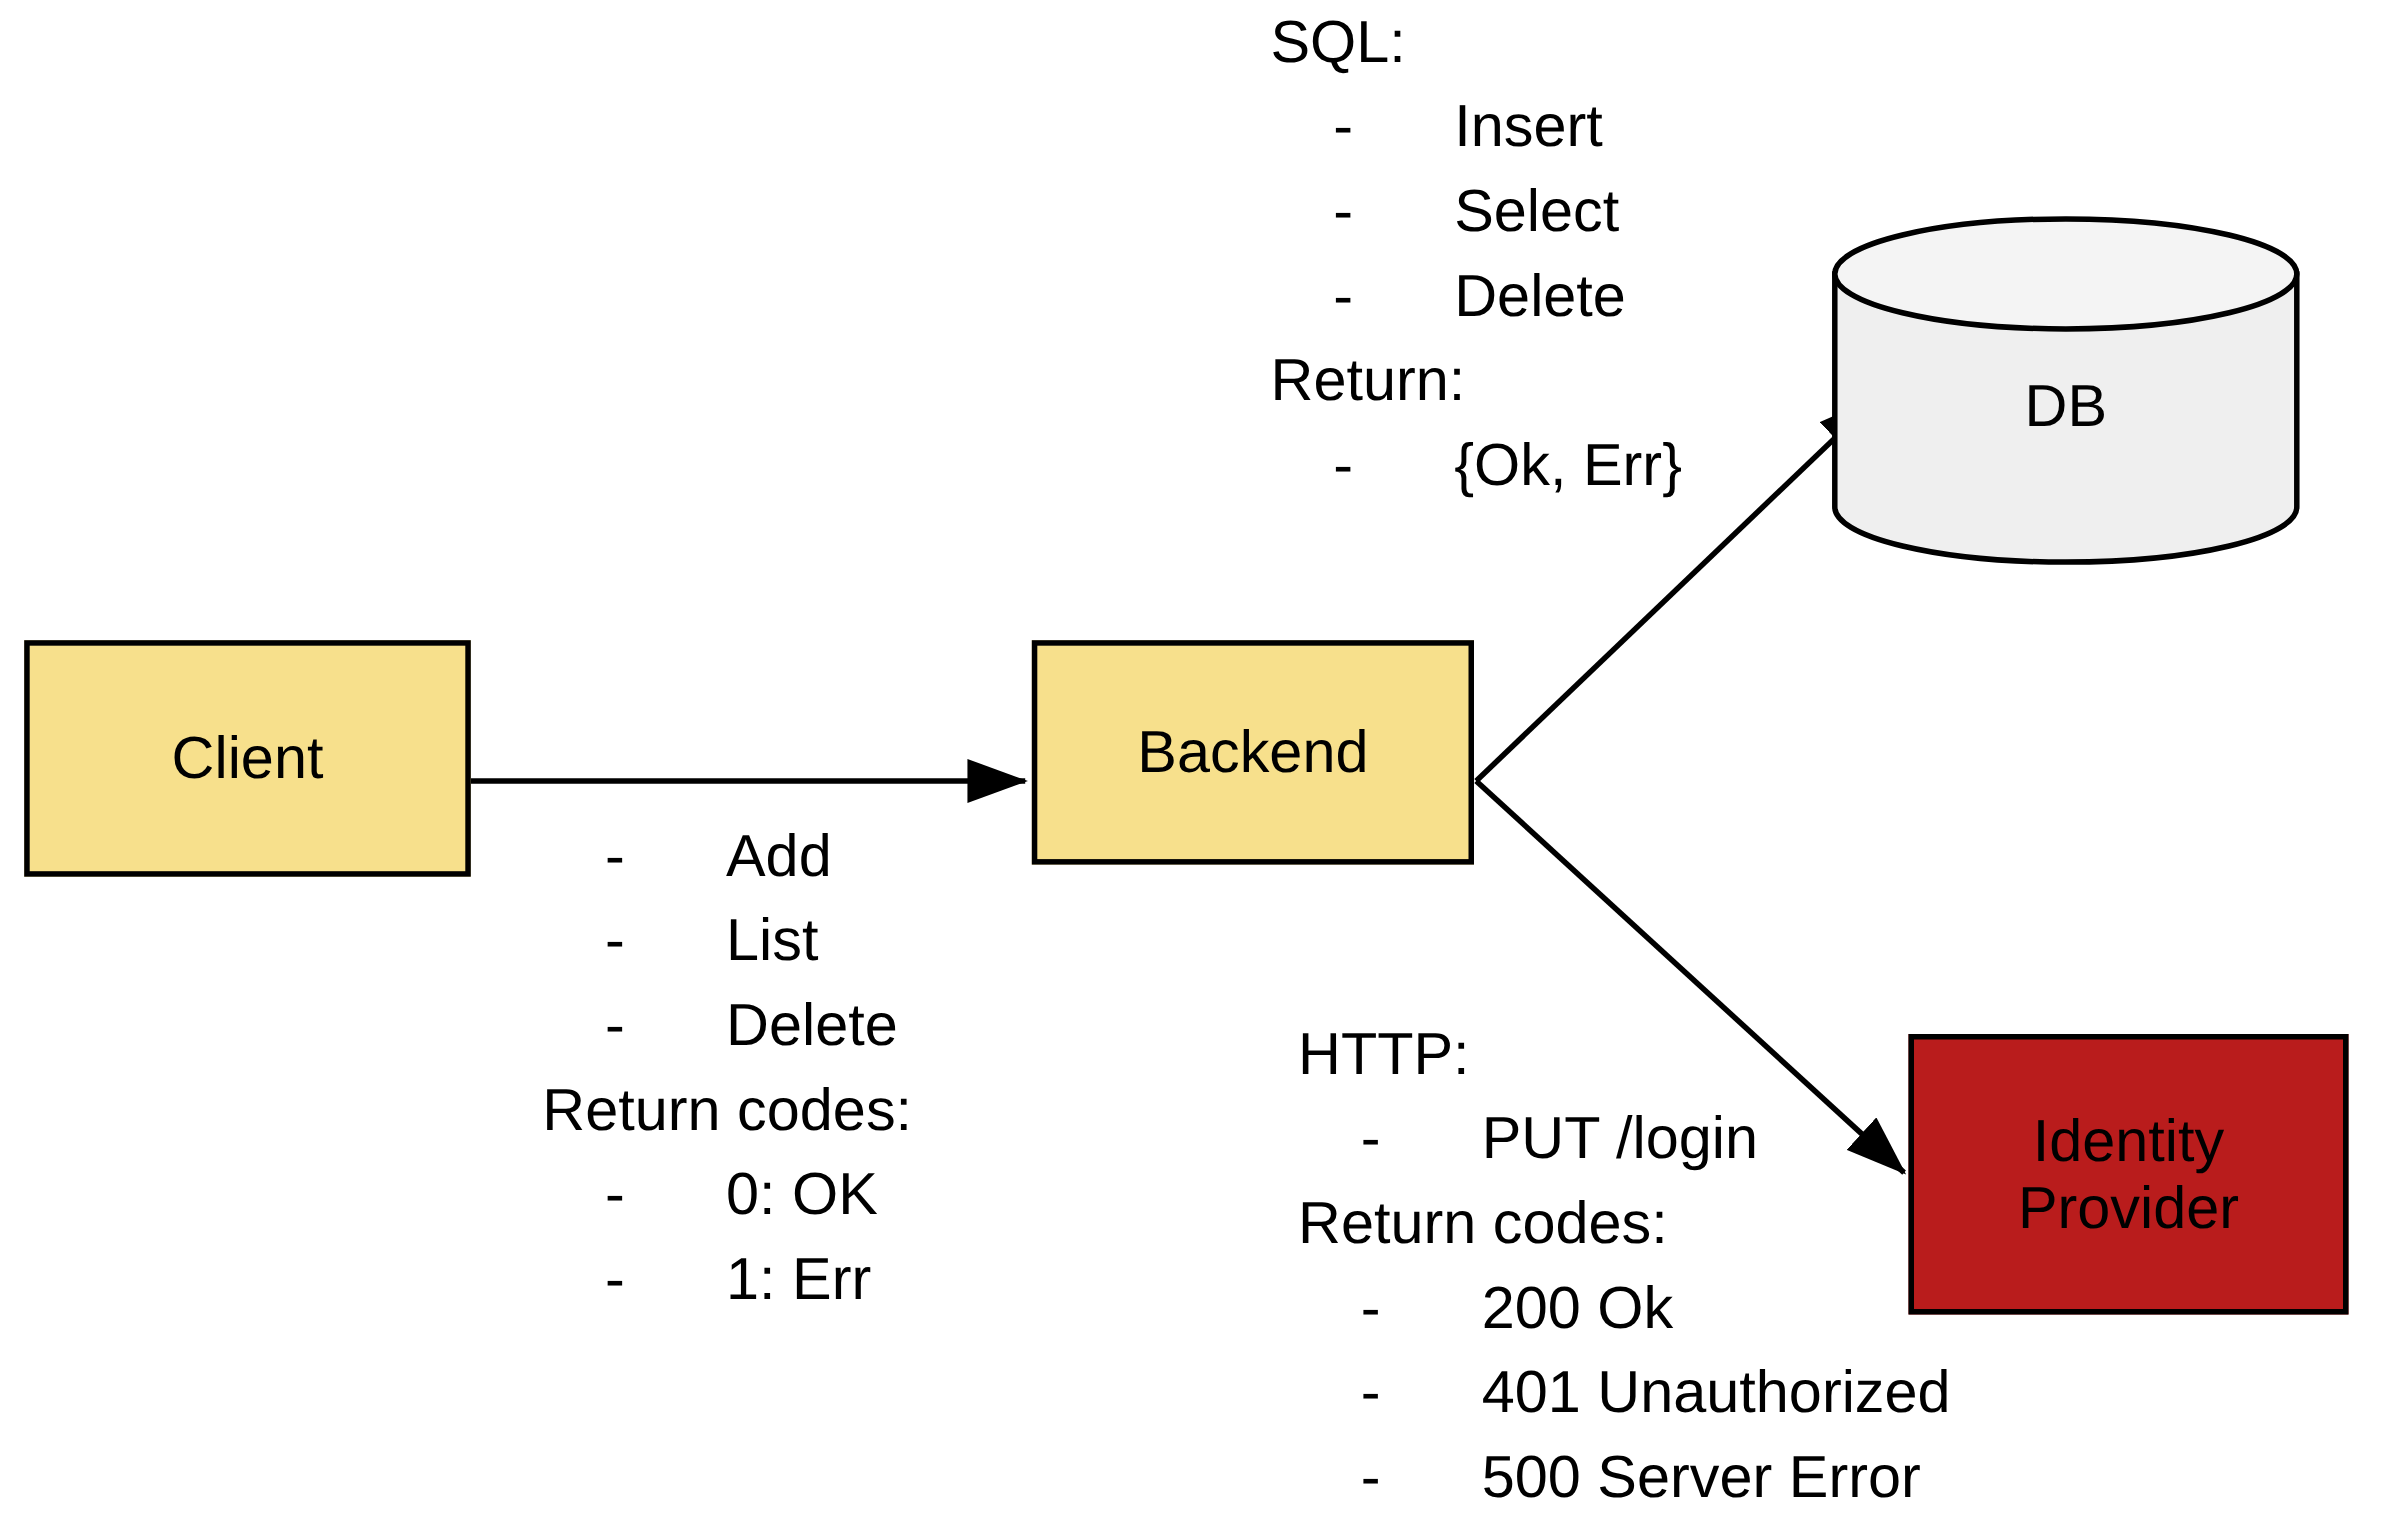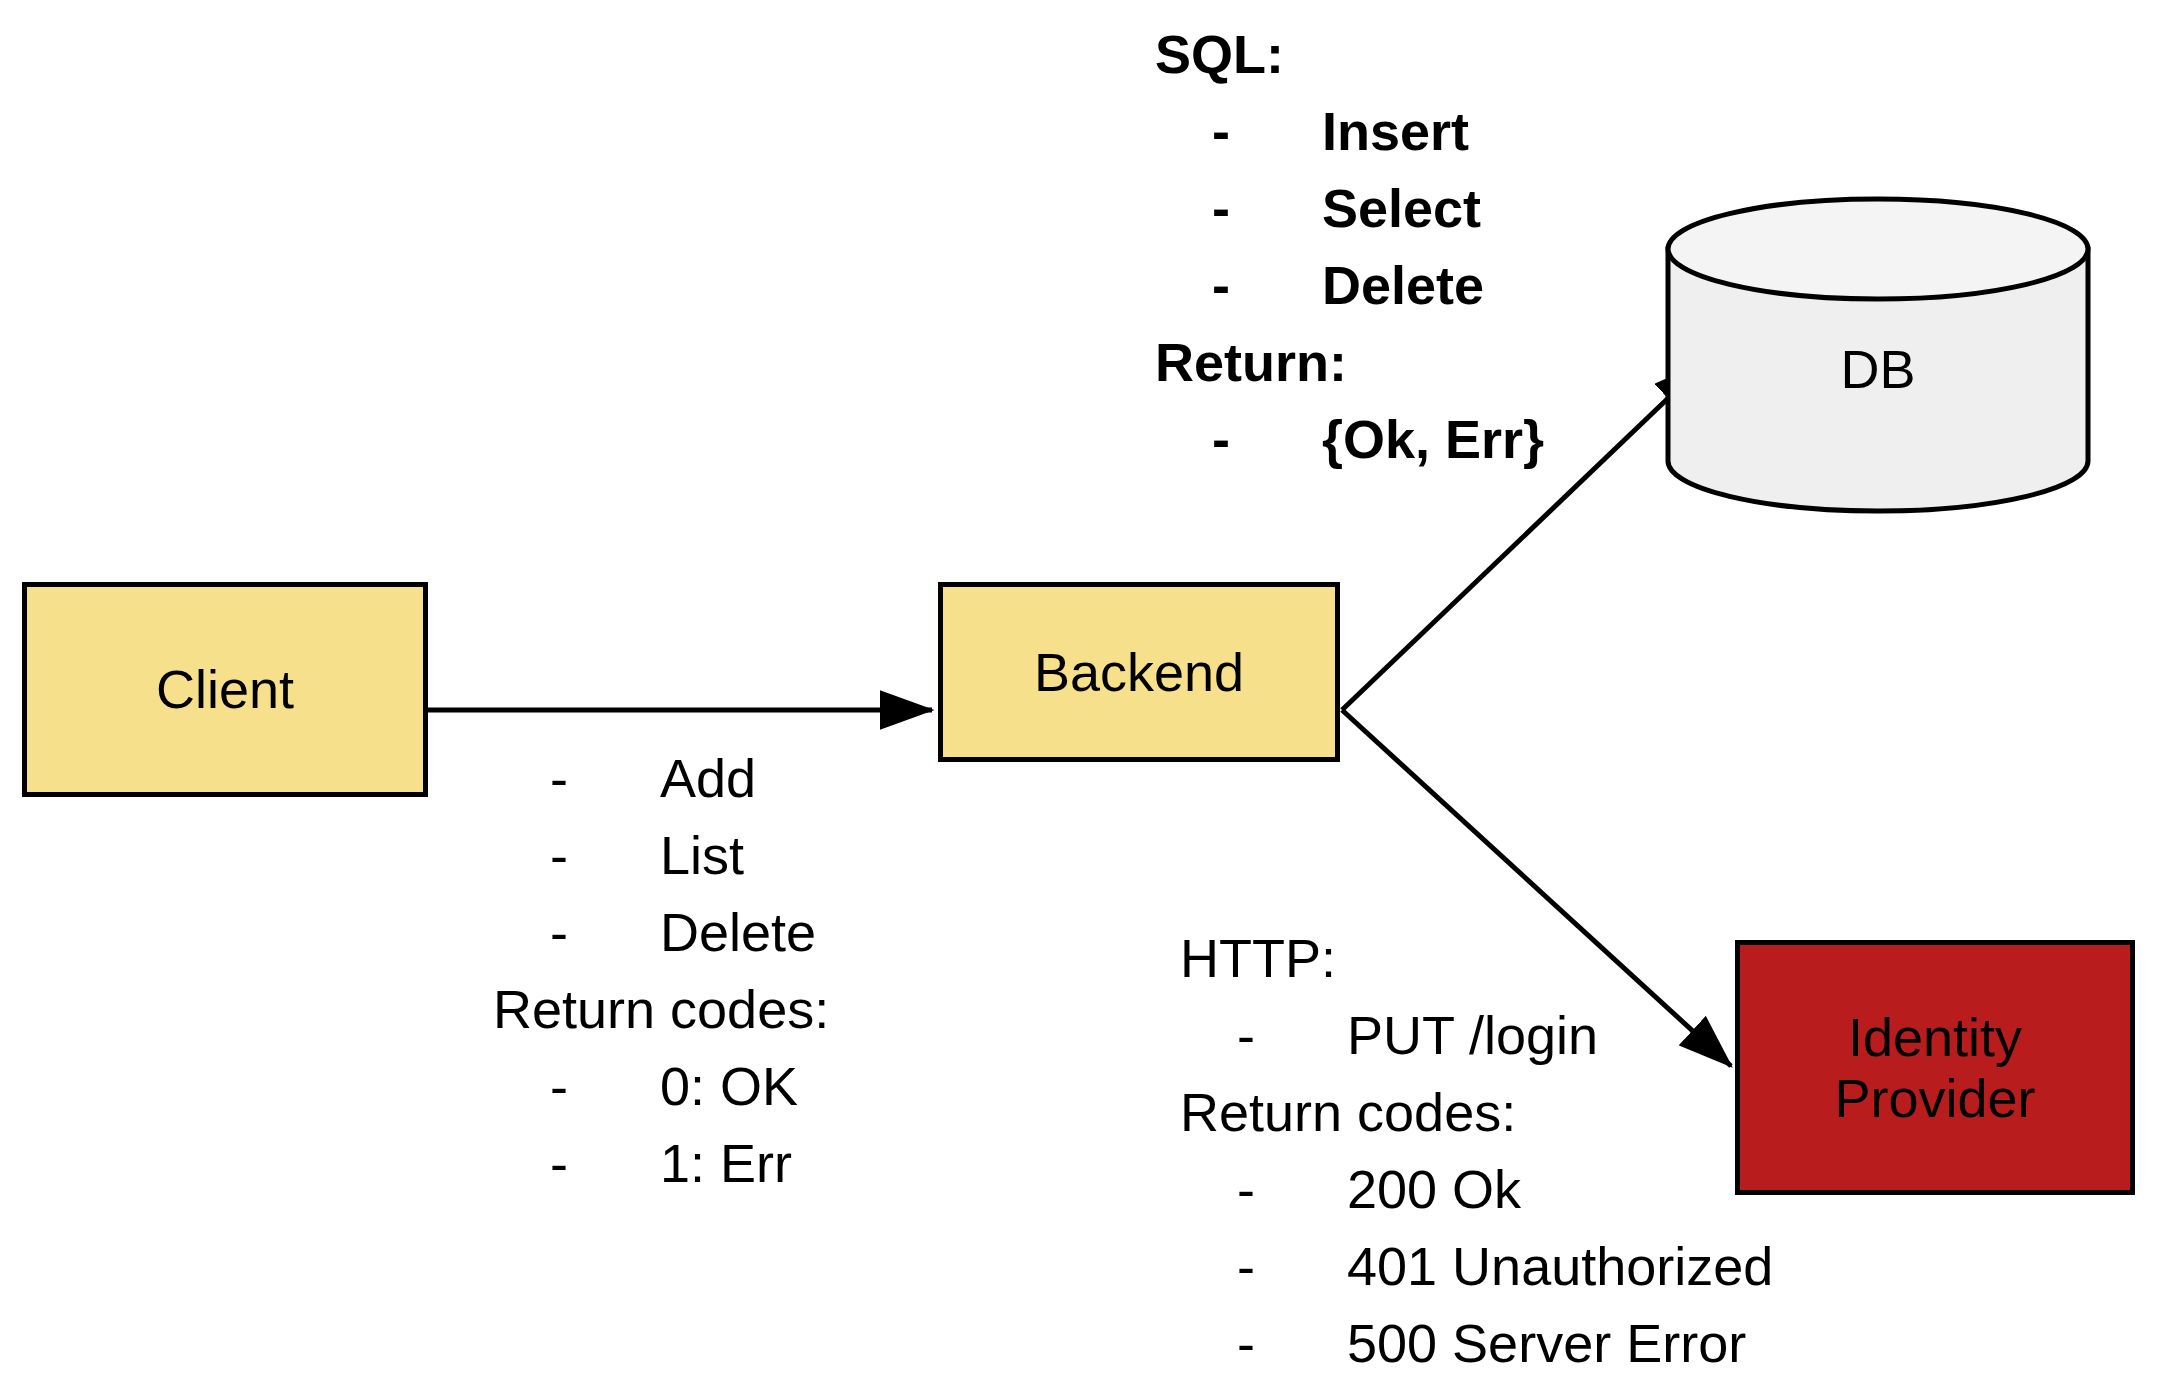--- a/index.html
+++ b/index.html
@@ -28,21 +28,21 @@
     text-align: center;
     border: 5px solid #000000;
     font-size: 54px;
     line-height: 1.12;
     color: #000000;
   }
   .node-yellow { background: #F7E08C; }
   .node-gray   { background: #b91c1c; }
 
   #node-client  { left: 22px;   top: 582px; width: 406px; height: 215px; }
-  #node-backend { left: 938px;  top: 582px; width: 402px; height: 180px; }
+  #node-backend { left: 938px;  top: 582px; width: 402px; height: 204px; }
   #node-idp     { left: 1735px; top: 940px; width: 400px; height: 255px; }
 
   
   #node-db {
     position: absolute;
     left: 1664px;
     top: 195px;
     width: 428px;
     height: 320px;
   }
@@ -85,21 +85,21 @@
     display: block;
     position: relative;
     padding-left: 167px;
   }
   .annot .item .dash {
     position: absolute;
     left: 57px;
     top: 0;
   }
 
-  #annot-sql  { left: 1155px; top: 16px; font-weight: bold; }
+  #annot-sql  { left: 1155px; top: 0px; }
   #annot-rpc  { left: 493px;  top: 740px; }
   #annot-http { left: 1180px; top: 920px; }
 </style>
 </head>
 <body>
 
 <div id="canvas">
 
   <svg id="connectors" viewBox="0 0 2178 1398" xmlns="http://www.w3.org/2000/svg">
     <defs>

